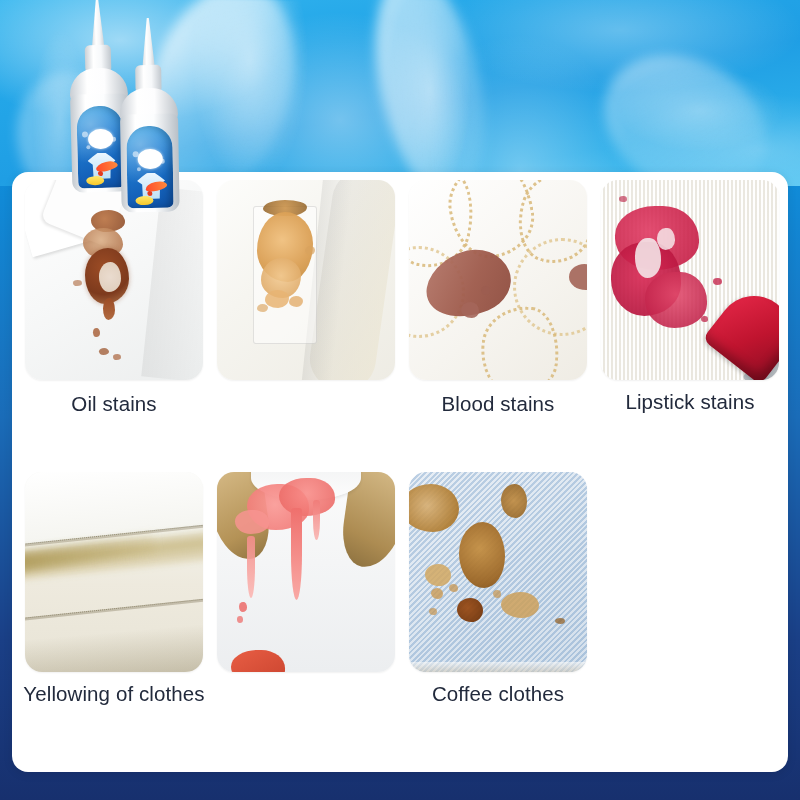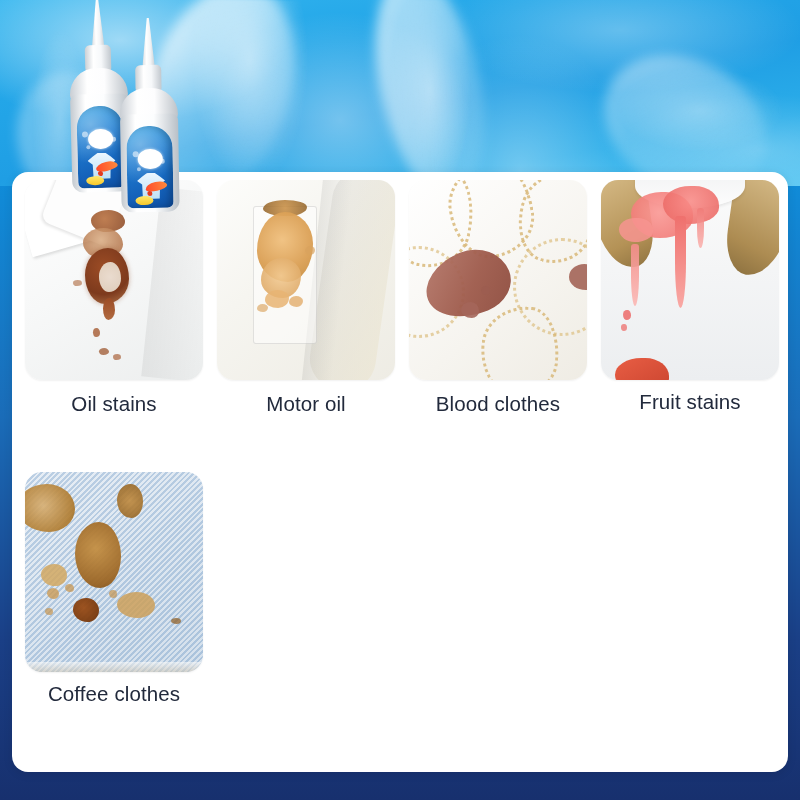--- a/index.html
+++ b/index.html
@@ -313,57 +313,81 @@
           <div class="fold2"></div>
           <div class="pocket"></div>
           <div class="sp" style="left:46px;top:20px;width:44px;height:16px;background:radial-gradient(circle at 50% 50%,#c88c3f,#8d5e23);opacity:.85;"></div>
           <div class="sp" style="left:40px;top:32px;width:56px;height:70px;background:radial-gradient(circle at 45% 40%,#f0c07e,#dba055 55%,#c38a3c);opacity:.95;"></div>
           <div class="sp" style="left:44px;top:78px;width:40px;height:40px;background:radial-gradient(circle at 50% 45%,#f3cb93,#d9a05a);opacity:.9;"></div>
           <div class="sp" style="left:48px;top:110px;width:24px;height:18px;background:#e7b473;opacity:.85;"></div>
           <div class="sp" style="left:72px;top:116px;width:14px;height:11px;background:#e2ac6b;opacity:.8;"></div>
           <div class="sp" style="left:40px;top:124px;width:11px;height:8px;background:#ddaa69;opacity:.7;"></div>
           <div class="sp" style="left:88px;top:66px;width:10px;height:9px;background:#d9a35e;opacity:.7;"></div>
         </div>
-        <div class="cap">Motor oil</div>
       </div>
 
       <div class="cell r1">
         <div class="thumb t-blood">
           <div class="ps" style="left:-18px;top:-14px;width:76px;height:96px;transform:rotate(12deg);"></div>
           <div class="ps" style="left:40px;top:-20px;width:78px;height:92px;transform:rotate(-8deg);"></div>
           <div class="ps" style="left:110px;top:-10px;width:70px;height:88px;transform:rotate(16deg);"></div>
           <div class="ps2" style="left:104px;top:58px;width:92px;height:92px;"></div>
           <div class="ps2" style="left:-36px;top:66px;width:86px;height:86px;"></div>
           <div class="ps" style="left:72px;top:126px;width:72px;height:84px;transform:rotate(6deg);"></div>
           <div class="sp" style="left:16px;top:72px;width:86px;height:64px;background:linear-gradient(135deg,#b5786a,#9e5a4b 55%,#8d4b3d);transform:rotate(-22deg);opacity:.95;"></div>
           <div class="sp" style="left:52px;top:122px;width:18px;height:16px;background:#a4665a;opacity:.9;"></div>
           <div class="sp" style="left:72px;top:106px;width:9px;height:9px;background:#9c5d50;opacity:.85;"></div>
           <div class="sp" style="left:160px;top:84px;width:28px;height:26px;background:#a36456;opacity:.9;"></div>
         </div>
-        <div class="cap">Blood clothes</div>
-      </div>
-
-
+        <div class="cap">Blood stains</div>
+      </div>
+
+      <div class="cell r2">
+        <div class="thumb t-lip">
+          <div class="sm" style="left:14px;top:26px;width:84px;height:64px;background:radial-gradient(circle at 40% 40%,#e03a62,#c0173f);opacity:.9;"></div>
+          <div class="sm" style="left:10px;top:62px;width:70px;height:74px;background:radial-gradient(circle at 45% 45%,#d82a55,#ad1038);opacity:.92;"></div>
+          <div class="sm" style="left:44px;top:92px;width:62px;height:56px;background:radial-gradient(circle at 50% 40%,#e24a6c,#b81740);opacity:.88;"></div>
+          <div class="sm" style="left:34px;top:58px;width:26px;height:40px;background:#f6eef0;opacity:.85;"></div>
+          <div class="sm" style="left:56px;top:48px;width:18px;height:22px;background:#f7f0f1;opacity:.8;"></div>
+          <div class="sm" style="left:112px;top:98px;width:9px;height:7px;background:#c21b43;opacity:.75;"></div>
+          <div class="sm" style="left:100px;top:136px;width:7px;height:6px;background:#bb1a40;opacity:.7;"></div>
+          <div class="sm" style="left:18px;top:16px;width:8px;height:6px;background:#b81a3f;opacity:.6;"></div>
+          <div class="tube"></div>
+          <div class="stick"></div>
+        </div>
+        <div class="cap">Lipstick stains</div>
+      </div>
+
+      <div class="cell r2">
+        <div class="thumb t-yellow">
+          <div class="topcloth"></div>
+          <div class="seam" style="top:62px;"></div>
+          <div class="band" style="top:64px;"></div>
+          <div class="band2" style="top:72px;"></div>
+          <div class="seam" style="top:136px;"></div>
+          <div class="bshade"></div>
+        </div>
+        <div class="cap">Yellowing of clothes</div>
+      </div>
 
       <div class="cell r2">
         <div class="thumb t-fruit">
           <div class="hairL"></div>
           <div class="hairR"></div>
           <div class="neck"></div>
           <div class="sp" style="left:30px;top:12px;width:62px;height:46px;background:radial-gradient(circle at 45% 45%,#fa9a96,#ef706d);opacity:.92;"></div>
           <div class="sp" style="left:62px;top:6px;width:56px;height:38px;background:radial-gradient(circle at 50% 40%,#f98d89,#e96460);opacity:.9;"></div>
           <div class="sp" style="left:18px;top:38px;width:34px;height:24px;background:#f79490;opacity:.85;"></div>
           <div class="drip" style="left:74px;top:36px;width:11px;height:92px;background:linear-gradient(180deg,#ef706d,#f9a9a5);"></div>
           <div class="drip" style="left:30px;top:64px;width:8px;height:62px;background:linear-gradient(180deg,#f48d89,#fbb8b4);opacity:.9;"></div>
           <div class="drip" style="left:96px;top:28px;width:7px;height:40px;background:linear-gradient(180deg,#f07b78,#fab0ac);opacity:.85;"></div>
           <div class="sp" style="left:22px;top:130px;width:8px;height:10px;background:#ec6b68;opacity:.85;"></div>
           <div class="sp" style="left:20px;top:144px;width:6px;height:7px;background:#ee7774;opacity:.8;"></div>
           <div class="sp" style="left:14px;bottom:-14px;width:54px;height:36px;background:linear-gradient(150deg,#e8563b,#c73a24);opacity:.95;"></div>
         </div>
-        <div class="cap">Fruit stains</div>
       </div>
 
       <div class="cell r2">
         <div class="thumb t-coffee">
           <div class="sp" style="left:-8px;top:12px;width:58px;height:48px;background:radial-gradient(circle at 45% 45%,#d8b074,#b07c30 70%,#8d5e1c);opacity:.92;"></div>
           <div class="sp" style="left:50px;top:50px;width:46px;height:66px;background:radial-gradient(circle at 45% 40%,#c48f43,#9a6423 75%,#7d4e17);opacity:.95;"></div>
           <div class="sp" style="left:92px;top:12px;width:26px;height:34px;background:radial-gradient(circle,#c08a3e,#90601f);opacity:.9;"></div>
           <div class="sp" style="left:16px;top:92px;width:26px;height:22px;background:#d2a862;opacity:.85;"></div>
           <div class="sp" style="left:48px;top:126px;width:26px;height:24px;background:radial-gradient(circle at 40% 40%,#9a4c16,#6c3209);opacity:.95;"></div>
           <div class="sp" style="left:92px;top:120px;width:38px;height:26px;background:#cda05b;opacity:.85;"></div>

